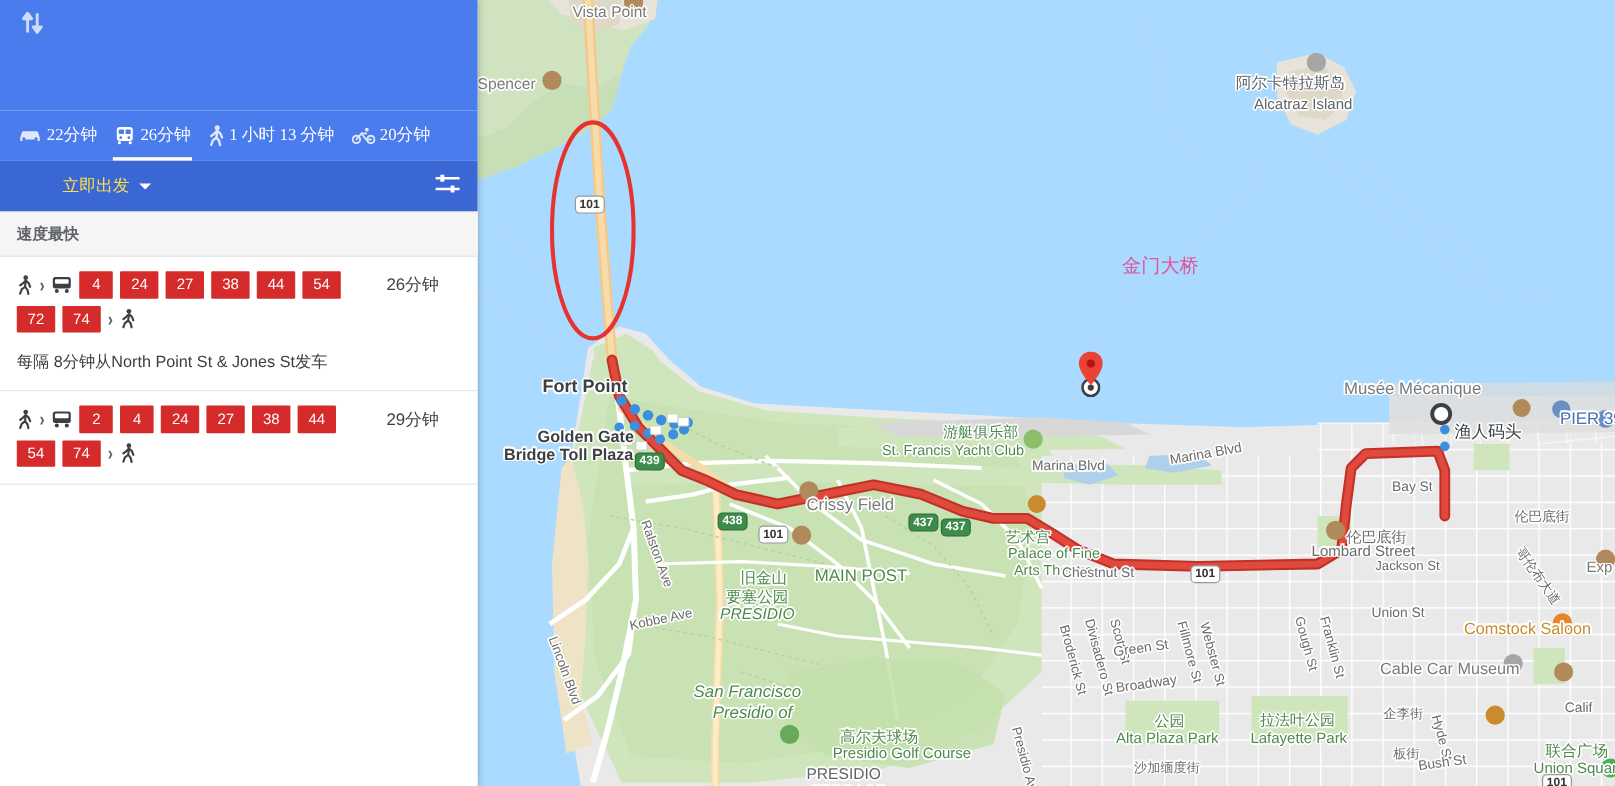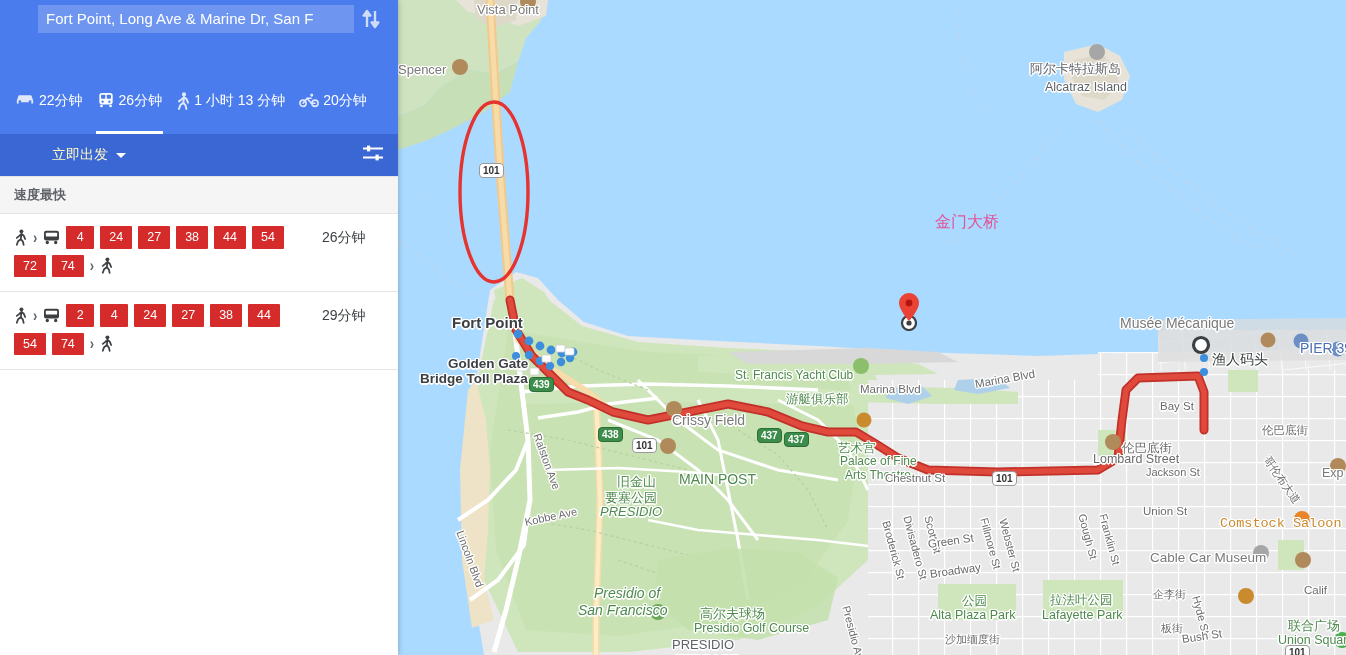--- a/index.html
+++ b/index.html
@@ -52,40 +52,41 @@
   }
   .close-x { font-size: 21px; line-height: 1; color:#fff; font-weight: 300; }
 
   .tabs {
     background: #4A7CEE;
     display: flex; align-items: flex-end;
     height: 42px; padding: 0 8px;
     position: relative;
   }
   .tab {
-    display: flex; align-items: flex-start; gap: 4px;
+    display: flex; align-items: center; gap: 4px;
     color: #ffffff; font-size: 14px;
     height: 42px; padding: 0 7px;
     cursor: pointer; position: relative;
     white-space: nowrap;
+    font-family: Liberation Serif, serif;
   }
   .tab.active::after {
     content: ""; position: absolute; left: 6px; right: 6px; bottom: 0;
     height: 3px; background: #ffffff;
   }
   .tab svg { display:block; }
   .depart-bar {
     background: #3B67D4;
     height: 42px;
     display: flex; align-items: center;
     padding: 0 14px;
     position: relative;
   }
   .depart-label {
-    color: #fef9c3; font-size: 14px; margin-left: 38px;
+    color: #fde047; font-size: 14px; margin-left: 38px;
     cursor: pointer;
   }
   .caret-dn {
     width: 0; height: 0; margin-left: 8px;
     border-left: 5px solid transparent; border-right: 5px solid transparent;
     border-top: 5px solid #ffffff; cursor: pointer;
   }
   .opts-icon { margin-left: auto; cursor: pointer; }
 
   .sec-head {
@@ -313,21 +314,21 @@
     </svg>
 
     <div id="map-labels">
         <div class="mlabel lbl-poi halo" style="left: 79px; top: 2px; font-size: 13px;">Vista Point</div>
         <div class="mlabel lbl-poi halo" style="left: 0px; top: 62px; font-size: 13px;">Spencer</div>
         <div class="mlabel lbl-place halo" style="left: 632px; top: 60px; font-size: 13px;">阿尔卡特拉斯岛</div>
         <div class="mlabel lbl-place halo" style="left: 647px; top: 80px; font-size: 12.5px;">Alcatraz Island</div>
         <div class="mlabel lbl-dark halo" style="left: 38px; top: 314px; font-size: 15px; font-weight: bold; padding-left: 16px;">Fort Point</div>
         <div class="mlabel lbl-dark halo" style="left: 50px; top: 356px; font-size: 13.5px; font-weight: bold;">Golden Gate</div>
         <div class="mlabel lbl-dark halo" style="left: 22px; top: 371px; font-size: 13.5px; font-weight: bold;">Bridge Toll Plaza</div>
-        <div class="mlabel lbl-park halo" style="left: 388px; top: 352px; font-size: 12.5px; margin-top: 39px;">游艇俱乐部</div>
+        <div class="mlabel lbl-park halo" style="left: 388px; top: 352px; font-size: 12.5px;">游艇俱乐部</div>
         <div class="mlabel lbl-park halo" style="left: 337px; top: 368px; font-size: 12px;">St. Francis Yacht Club</div>
         <div class="mlabel lbl-poi halo" style="left: 722px; top: 315px; font-size: 14px;">Musée Mécanique</div>
         <div class="mlabel lbl-blue halo" style="left: 902px; top: 340px; font-size: 14px;">PIER 39</div>
         <div class="mlabel lbl-dark halo" style="left: 814px; top: 351px; font-size: 14px;">渔人码头</div>
         <div class="mlabel lbl-street halo" style="left: 462px; top: 383px; font-size: 11.5px;">Marina Blvd</div>
         <div class="mlabel lbl-street halo" style="left: 577px; top: 378px; font-size: 11.5px; transform: rotate(-10deg); transform-origin: left center;">Marina Blvd</div>
         <div class="mlabel lbl-street halo" style="left: 762px; top: 400px; font-size: 11.5px;">Bay St</div>
         <div class="mlabel lbl-poi halo" style="left: 274px; top: 412px; font-size: 14px;">Crissy Field</div>
         <div class="mlabel lbl-park halo" style="left: 440px; top: 440px; font-size: 12.5px;">艺术宫</div>
         <div class="mlabel lbl-park halo" style="left: 442px; top: 454px; font-size: 12px;">Palace of Fine</div>
@@ -335,21 +336,21 @@
         <div class="mlabel lbl-street halo" style="left: 724px; top: 440px; font-size: 12.5px;">伦巴底街</div>
         <div class="mlabel lbl-street halo" style="left: 695px; top: 452px; font-size: 12.5px;">Lombard Street</div>
         <div class="mlabel lbl-street halo" style="left: 487px; top: 472px; font-size: 11.5px;">Chestnut St</div>
         <div class="mlabel lbl-street halo" style="left: 139px; top: 428px; font-size: 11px; transform: rotate(70deg); transform-origin: left center;">Ralston Ave</div>
         <div class="mlabel lbl-street halo" style="left: 127px; top: 516px; font-size: 11px; transform: rotate(-12deg); transform-origin: left center;">Kobbe Ave</div>
         <div class="mlabel lbl-park halo" style="left: 219px; top: 473px; font-size: 13px;">旧金山</div>
         <div class="mlabel lbl-park halo" style="left: 207px; top: 489px; font-size: 13px;">要塞公园</div>
         <div class="mlabel lbl-park halo" style="left: 202px; top: 504px; font-size: 13px; font-style: italic;">PRESIDIO</div>
         <div class="mlabel lbl-park halo" style="left: 281px; top: 471px; font-size: 14px;">MAIN POST</div>
         <div class="mlabel lbl-park halo" style="left: 196px; top: 585px; font-size: 14px; font-style: italic;">Presidio of</div>
-        <div class="mlabel lbl-park halo" style="left: 180px; top: 602px; font-size: 14px; font-style: italic;">San Francisco</div>
+        <div class="mlabel lbl-park halo" style="left: 180px; top: 568px; font-size: 14px; font-style: italic;">San Francisco</div>
         <div class="mlabel lbl-park halo" style="left: 302px; top: 605px; font-size: 13px;">高尔夫球场</div>
         <div class="mlabel lbl-park halo" style="left: 296px; top: 621px; font-size: 12.5px;">Presidio Golf Course</div>
         <div class="mlabel lbl-place halo" style="left: 274px; top: 637px; font-size: 13px;">PRESIDIO</div>
         <div class="mlabel lbl-place halo" style="left: 278px; top: 652px; font-size: 13px;">TERRACE</div>
         <div class="mlabel lbl-street halo" style="left: 62px; top: 525px; font-size: 11px; transform: rotate(70deg); transform-origin: left center;">Lincoln Blvd</div>
         <div class="mlabel lbl-street halo" style="left: 488px; top: 515px; font-size: 11px; transform: rotate(75deg); transform-origin: left center;">Broderick St</div>
         <div class="mlabel lbl-street halo" style="left: 509px; top: 510px; font-size: 11px; transform: rotate(75deg); transform-origin: left center;">Divisadero St</div>
         <div class="mlabel lbl-street halo" style="left: 530px; top: 510px; font-size: 11px; transform: rotate(75deg); transform-origin: left center;">Scott St</div>
         <div class="mlabel lbl-street halo" style="left: 586px; top: 512px; font-size: 11px; transform: rotate(75deg); transform-origin: left center;">Fillmore St</div>
         <div class="mlabel lbl-street halo" style="left: 605px; top: 513px; font-size: 11px; transform: rotate(75deg); transform-origin: left center;">Webster St</div>
@@ -360,21 +361,21 @@
         <div class="mlabel lbl-street halo" style="left: 745px; top: 505px; font-size: 11.5px;">Union St</div>
         <div class="mlabel lbl-park halo" style="left: 564px; top: 593px; font-size: 12.5px;">公园</div>
         <div class="mlabel lbl-park halo" style="left: 532px; top: 608px; font-size: 12.5px;">Alta Plaza Park</div>
         <div class="mlabel lbl-park halo" style="left: 652px; top: 592px; font-size: 12.5px;">拉法叶公园</div>
         <div class="mlabel lbl-park halo" style="left: 644px; top: 608px; font-size: 12.5px;">Lafayette Park</div>
         <div class="mlabel lbl-street halo" style="left: 547px; top: 632px; font-size: 11px;">沙加缅度街</div>
         <div class="mlabel lbl-street halo" style="left: 448px; top: 600px; font-size: 11px; transform: rotate(75deg); transform-origin: left center;">Presidio Av</div>
         <div class="mlabel lbl-street halo" style="left: 864px; top: 423px; font-size: 11.5px;">伦巴底街</div>
         <div class="mlabel lbl-street halo" style="left: 868px; top: 450px; font-size: 11px; transform: rotate(55deg); transform-origin: left center;">哥伦布大道</div>
         <div class="mlabel lbl-poi halo" style="left: 924px; top: 466px; font-size: 12.5px;">Exp</div>
-        <div class="mlabel lbl-orange halo" style="left: 822px; top: 516px; font-size: 13.5px; font-family: Liberation Mono, monospace;">Comstock Saloon</div>
+        <div class="mlabel lbl-orange halo" style="left: 822px; top: 516px; font-size: 13.5px;">Comstock Saloon</div>
         <div class="mlabel lbl-poi halo" style="left: 752px; top: 550px; font-size: 13.5px;">Cable Car Museum</div>
         <div class="mlabel lbl-street halo" style="left: 748px; top: 466px; font-size: 11px;">Jackson St</div>
         <div class="mlabel lbl-street halo" style="left: 755px; top: 587px; font-size: 11px; text-align: center;">企李街</div>
         <div class="mlabel lbl-street halo" style="left: 798px; top: 590px; font-size: 11px; transform: rotate(75deg); transform-origin: left center;">Hyde St</div>
         <div class="mlabel lbl-street halo" style="left: 763px; top: 621px; font-size: 11px;">板街</div>
         <div class="mlabel lbl-street halo" style="left: 784px; top: 633px; font-size: 11.5px; transform: rotate(-8deg); transform-origin: left center;">Bush St</div>
         <div class="mlabel lbl-street halo" style="left: 906px; top: 584px; font-size: 11.5px;">Calif</div>
         <div class="mlabel lbl-park halo" style="left: 890px; top: 617px; font-size: 13px;">联合广场</div>
         <div class="mlabel lbl-park halo" style="left: 880px; top: 633px; font-size: 12.5px;">Union Square</div>
       </div>
@@ -404,21 +405,20 @@
         <circle cx="8" cy="8" r="2.6" fill="#3c4043"></circle>
       </svg>
     </div>
 
   </div>
 
   <div id="panel">
 
     <div class="search-head">
       <div class="srow">
-        <div class="sfield indent">Fort Point, Long Ave &amp; Marine Dr, San F</div>
         <div class="sf-icon">
           <svg width="18" height="20" viewBox="0 0 18 20">
             <path d="M5 18 L5 6 M5 2 L1.6 6.6 L8.4 6.6 Z" fill="#cfdcf8" stroke="#cfdcf8" stroke-width="2.4" stroke-linejoin="round"></path>
             <path d="M13 2 L13 14 M13 18 L16.4 13.4 L9.6 13.4 Z" fill="#cfdcf8" stroke="#cfdcf8" stroke-width="2.4" stroke-linejoin="round"></path>
           </svg>
         </div>
       </div>
     </div>
 
     <div class="tabs">
@@ -511,20 +511,21 @@
               <span class="chev">›</span>
               <span class="gl-icon">
                 <svg width="13" height="17" viewBox="0 0 14 18">
                   <circle cx="8" cy="2.4" r="2.1" fill="#3c4043"></circle>
                   <path d="M8 5 L5.4 7.6 L3 9.4 M8 5 L10.6 7.2 L12 10.6 M8 5 L7.4 10.6 L9.6 13.4 L10.4 17 M7.4 10.6 L4.4 13 L3 16.8" stroke="#3c4043" stroke-width="1.9" fill="none" stroke-linecap="round"></path>
                 </svg>
               </span>
             </div>
             <div class="dur">26分钟</div>
           </div>
+          <div class="freq">每隔 8分钟从North Point St &amp; Jones St发车</div>
         </div>
         <div class="route">
           <div class="route-top">
             <div class="badges">
               <span class="gl-icon">
                 <svg width="13" height="17" viewBox="0 0 14 18">
                   <circle cx="8" cy="2.4" r="2.1" fill="#3c4043"></circle>
                   <path d="M8 5 L5.4 7.6 L3 9.4 M8 5 L10.6 7.2 L12 10.6 M8 5 L7.4 10.6 L9.6 13.4 L10.4 17 M7.4 10.6 L4.4 13 L3 16.8" stroke="#3c4043" stroke-width="1.9" fill="none" stroke-linecap="round"></path>
                 </svg>
               </span>

